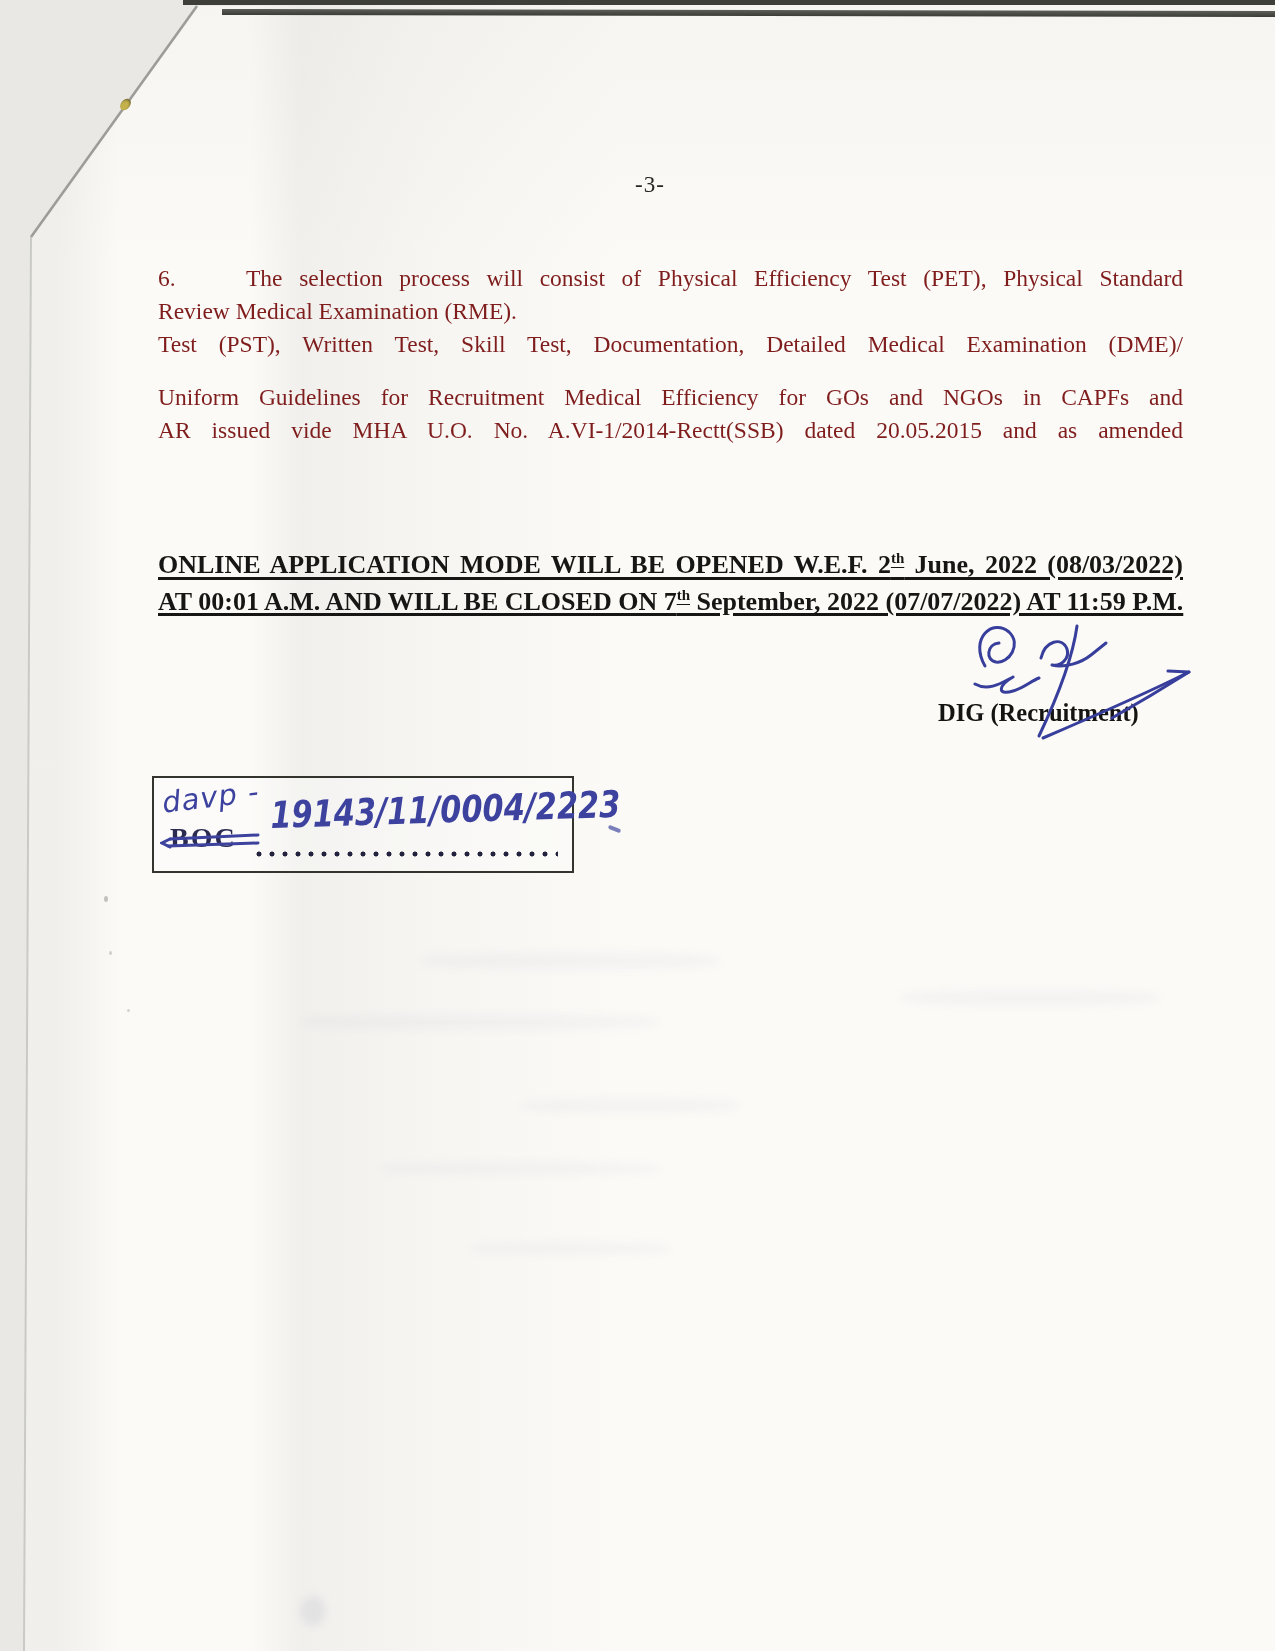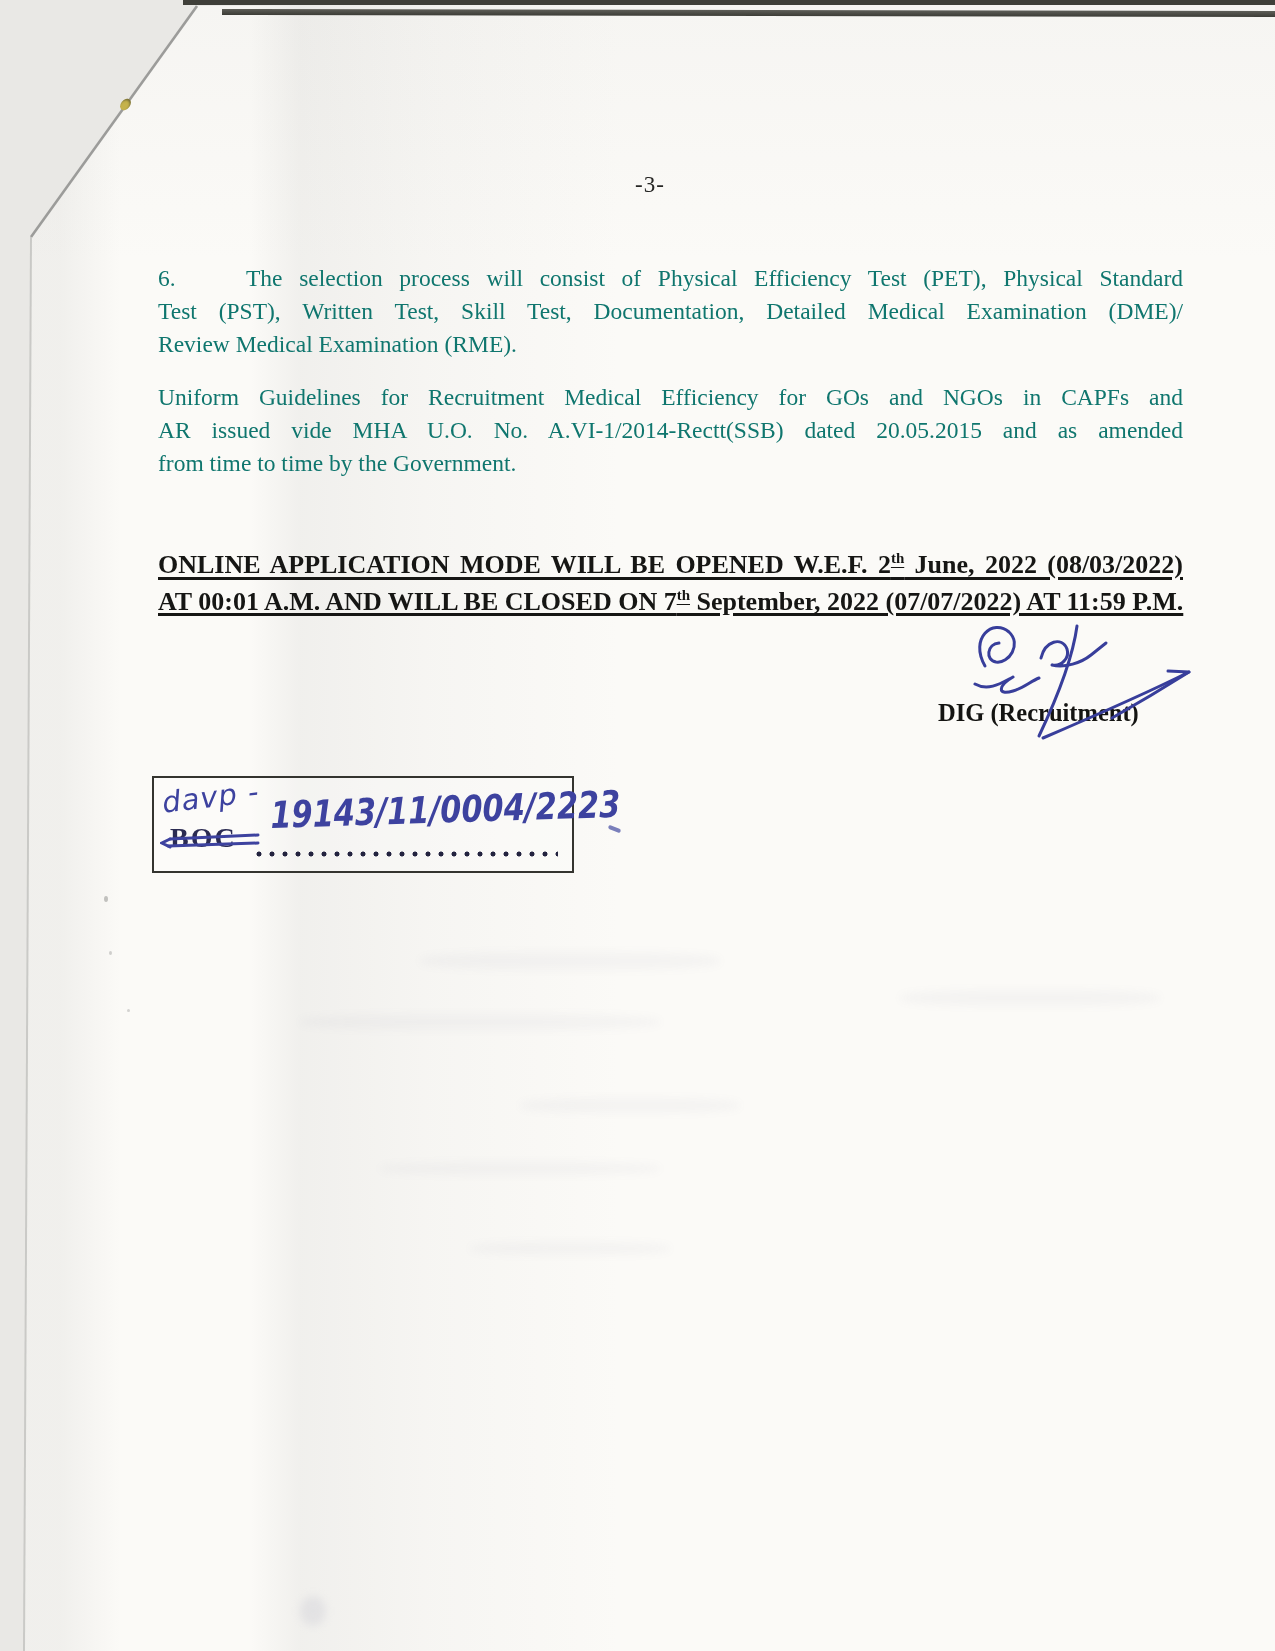--- a/index.html
+++ b/index.html
@@ -26,21 +26,21 @@
   .speck-pin{left:121px;top:98px;width:9px;height:13px;background:#c5b24c;box-shadow:0 2px 2px rgba(60,60,40,.55) inset;transform:rotate(38deg);}
   .speck-1{left:104px;top:896px;width:4px;height:6px;background:#a9a9a6;opacity:.7;}
   .speck-2{left:109px;top:951px;width:3px;height:4px;background:#b3b3b0;opacity:.6;}
   .speck-3{left:127px;top:1009px;width:3px;height:3px;background:#b3b3b0;opacity:.55;}
   .smudge{position:absolute;left:300px;top:1596px;width:26px;height:30px;background:#c9c9d2;opacity:.35;filter:blur(4px);border-radius:50%;}
   .ghost{position:absolute;background:#84849c;opacity:.055;filter:blur(4px);border-radius:40%;}
 
   .pageno{position:absolute;left:0;top:172px;width:1300px;text-align:center;font-size:23px;letter-spacing:1px;color:#262624;}
 
   .textcol{position:absolute;left:158px;width:1025px;}
-  .para{font-size:23.5px;line-height:33px;text-align:justify;color:#0f766e;}
+  .para{font-size:23.5px;line-height:33px;text-align:justify;color:#7f1d1d;}
   .jline{text-align:justify;text-align-last:justify;}
   .jline.last{text-align-last:left;}
   .pnum{display:inline-block;width:88px;}
 
   .notice{position:absolute;left:158px;top:543px;width:1025px;font-weight:bold;font-size:26px;line-height:30px;color:#161614;}
   .nline{text-align:justify;text-align-last:justify;text-decoration:underline;text-decoration-thickness:3px;text-underline-offset:4px;white-space:nowrap;}
   .nline sup{font-size:15px;text-decoration:underline;}
 
   .sig-title{position:absolute;left:938px;top:699px;width:280px;font-weight:bold;font-size:24.5px;color:#141412;z-index:3;}
   .sig-svg{position:absolute;left:925px;top:612px;z-index:4;}
@@ -78,28 +78,27 @@
   <div class="ghost" style="left:300px;top:1014px;width:360px;height:16px"></div>
   <div class="ghost" style="left:900px;top:990px;width:260px;height:16px"></div>
   <div class="ghost" style="left:520px;top:1098px;width:220px;height:15px"></div>
   <div class="ghost" style="left:380px;top:1162px;width:280px;height:13px"></div>
   <div class="ghost" style="left:470px;top:1242px;width:200px;height:13px"></div>
 
   <div class="pageno">-3-</div>
 
   <div class="textcol para" style="top:262px">
     <div class="jline"><span class="pnum">6.</span><span>The selection process will consist of Physical Efficiency Test (PET), Physical Standard</span></div>
+    <div class="jline last">Review Medical Examination (RME).</div>
     <div class="jline">Test (PST), Written Test, Skill Test, Documentation, Detailed Medical Examination (DME)/</div>
-    <div class="jline last">Review Medical Examination (RME).</div>
   </div>
 
   <div class="textcol para" style="top:381px">
     <div class="jline">Uniform Guidelines for Recruitment Medical Efficiency for GOs and NGOs in CAPFs and</div>
     <div class="jline">AR issued vide MHA U.O. No. A.VI-1/2014-Rectt(SSB) dated 20.05.2015 and as amended</div>
-    <div class="jline last">from time to time by the Government.</div>
   </div>
 
   <div class="notice">
     <div class="nline"><span>ONLINE APPLICATION MODE WILL BE OPENED W.E.F. 2</span><sup>th</sup><span> June, 2022 (08/03/2022)</span></div>
     <div class="nline"><span>AT 00:01 A.M. AND WILL BE CLOSED ON 7</span><sup>th</sup><span> September, 2022 (07/07/2022) AT 11:59 P.M.</span></div>
   </div>
 
   <svg class="sig-svg" width="300" height="140" viewBox="0 0 300 140">
     <g fill="none" stroke="#383e9b" stroke-width="3" stroke-linecap="round" stroke-linejoin="round">
       <path d="M60,54 c-16,-28 8,-48 24,-34 c13,12 0,32 -13,30 c-11,-2 -9,-18 3,-19"></path>

